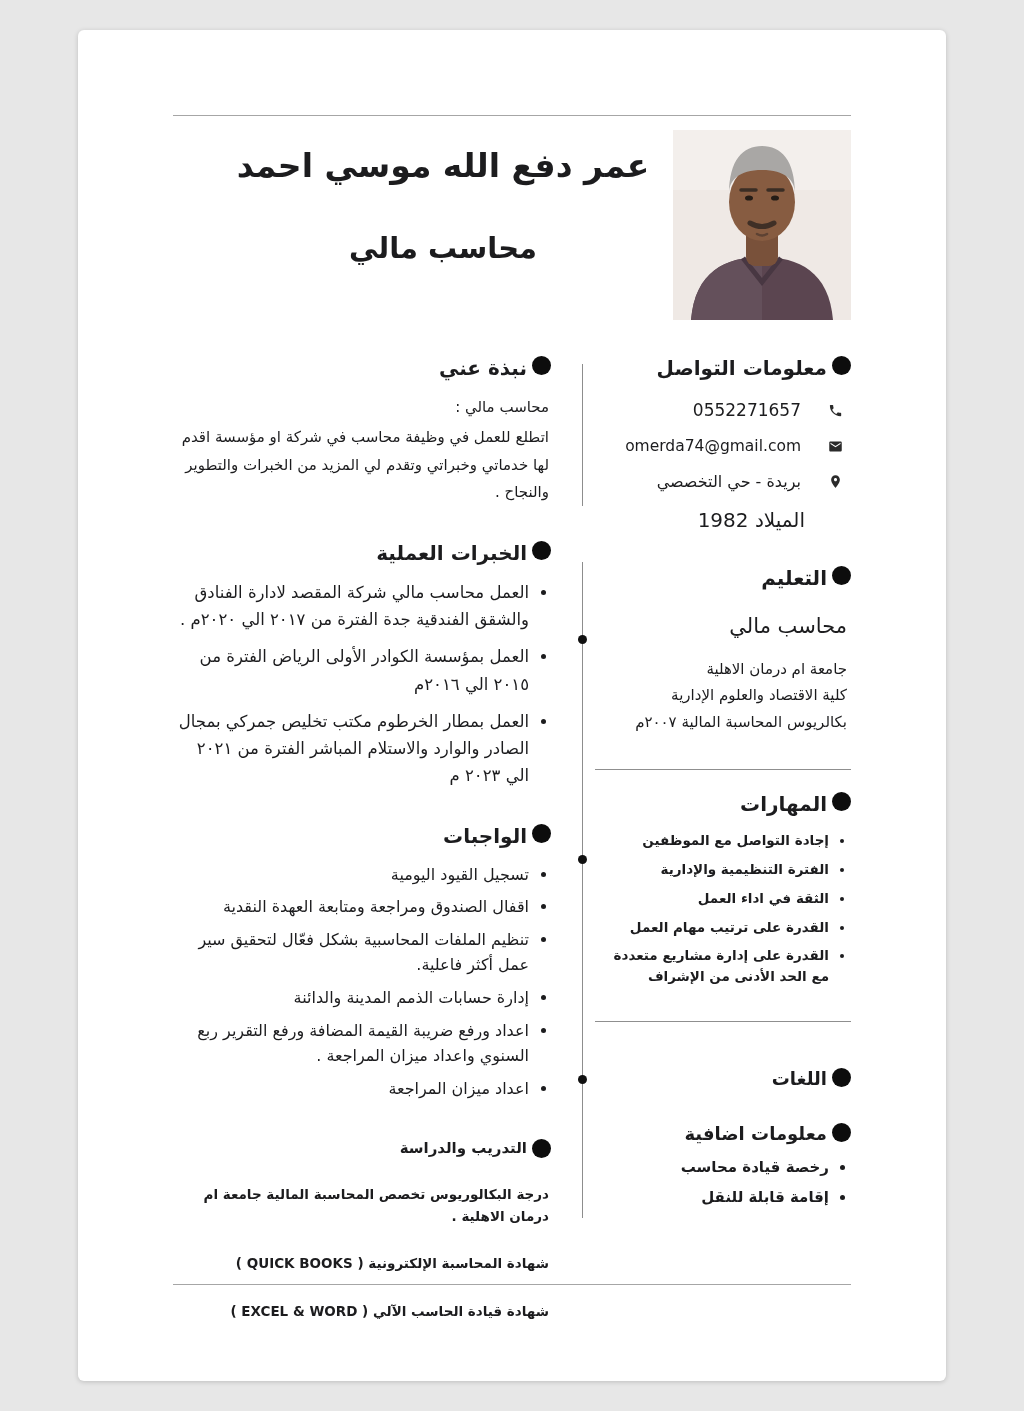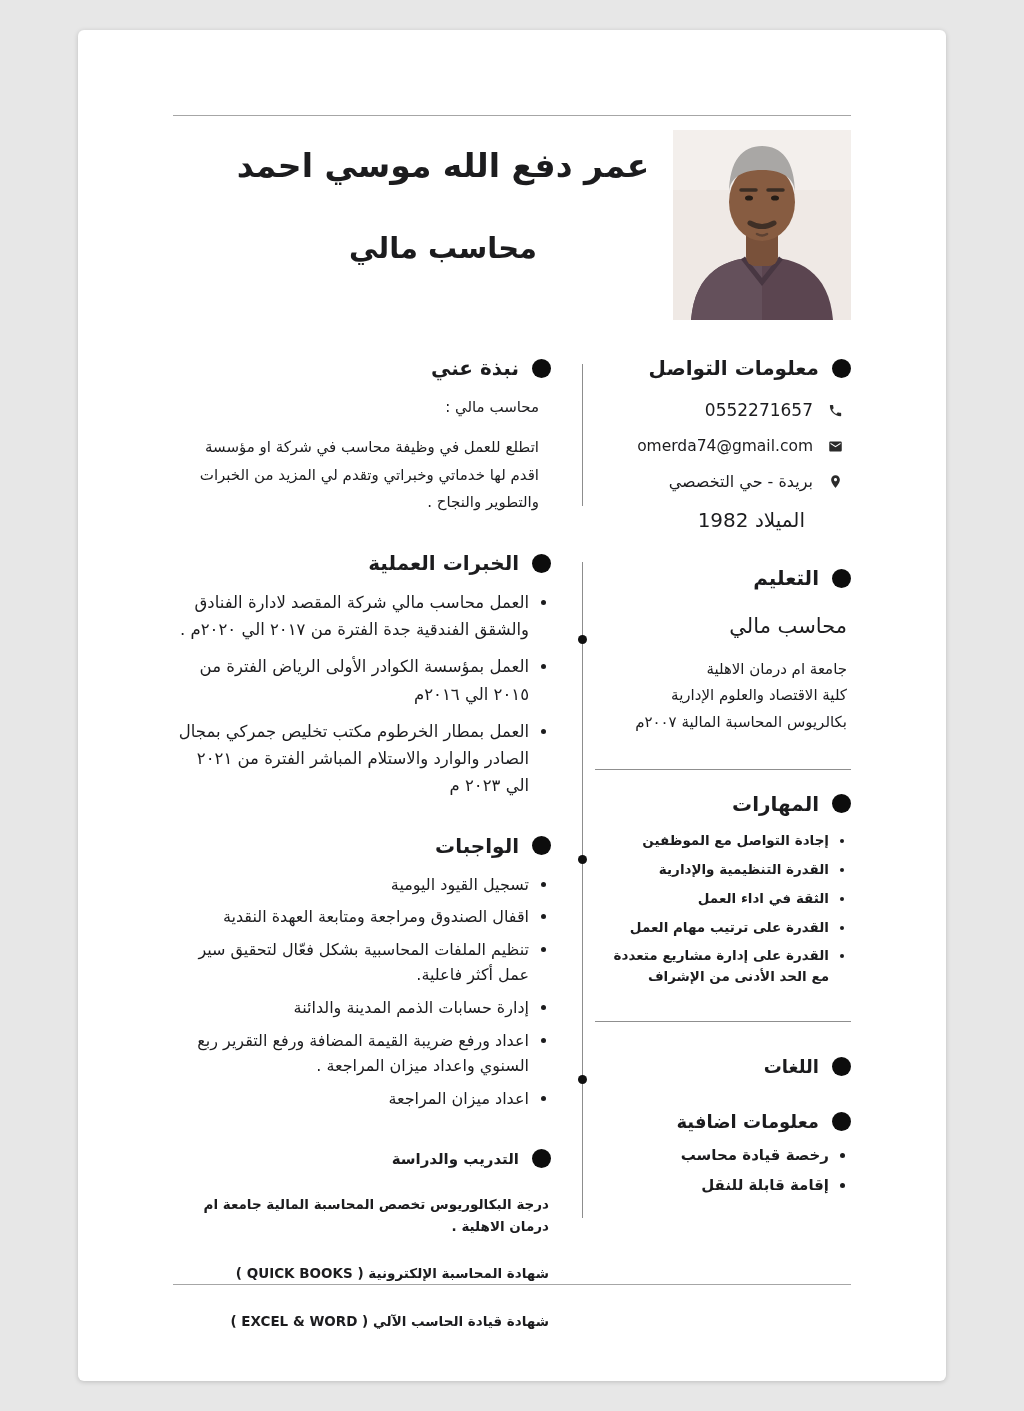--- a/index.html
+++ b/index.html
@@ -45,51 +45,51 @@
   .cols { display:flex; align-items:stretch; margin-top:36px; height:900px; }
   .sidebar { flex:0 0 256px; }
   .divider { flex:0 0 26px; display:flex; flex-direction:column; align-items:center; }
   .seg { width:1px; background:#8d8d8d; }
   .seg-a { height:142px; margin-top:8px; }
   .seg-b { flex:1; margin-top:56px; margin-bottom:38px; position:relative; }
   .ddot { position:absolute; left:-4px; width:9px; height:9px; border-radius:50%; background:#101010; }
   .main { flex:1; padding-right:18px; padding-left:4px; }
 
   
-  .sec-head { display:flex; align-items:center; gap:13px; font-weight:bold; font-size:20px; }
+  .sec-head { display:flex; align-items:flex-start; gap:5px; font-weight:bold; font-size:20px; }
   .sec-head .dot { flex:0 0 auto; width:19px; height:19px; border-radius:50%; background:#0d0d0d; }
   .sec-head.small { font-size:15px; }
   .sec-head.mid { font-size:18px; }
 
   
   .contact-rows { margin-top:20px; padding-right:8px; }
-  .c-row { display:flex; align-items:center; gap:15px; margin:0 0 17px 0; font-size:16px; }
+  .c-row { display:flex; align-items:center; gap:27px; margin:0 0 17px 0; font-size:16px; }
   .c-row .ic { flex:0 0 auto; width:15px; height:15px; fill:#2b2b2b; }
   .c-row.phone { font-size:17px; }
   .c-row.email { font-size:15.5px; }
   .c-row.birth { padding-right:38px; font-size:20px; }
   .ltr { direction:ltr; unicode-bidi:embed; }
 
   .edu-degree { font-size:21px; margin:24px 4px 18px 0; }
   .edu-line { font-size:15px; line-height:1.75; margin:0 4px; }
   .side-rule { height:1px; border:none; background:#8f8f8f; margin:26px 0 22px 0; }
 
   ul.blist { margin:14px 0 0 0; padding:0 22px 0 0; }
   ul.blist li { margin-bottom:8px; }
   .skills ul.blist { font-size:13.5px; font-weight:bold; line-height:1.55; }
   .langs  ul.blist { font-size:15px;  font-weight:bold; }
   .langs  ul.blist li { margin-bottom:12px; }
   .extra  ul.blist { font-size:15px;  font-weight:bold; }
   .extra  ul.blist li { margin-bottom:12px; }
-  .langs { margin-top:34px; }
+  .langs { margin-top:46px; }
   .extra { margin-top:18px; }
 
   
   section.block { margin-bottom:34px; }
-  .about p { margin:12px; font-size:15px; line-height:1.85; text-align:right; }
+  .about p { margin:2px; font-size:15px; line-height:1.85; text-align:right; }
   .about .lead { margin-top:14px; }
   .about { margin-bottom:44px; }
   .exp ul.blist { font-size:16.5px; line-height:1.65; }
   .exp ul.blist li { margin-bottom:10px; }
   .duties ul.blist { font-size:16px; line-height:1.6; }
   .duties ul.blist li { margin-bottom:7px; }
   .training { padding-top:4px; }
   .training .t-line { font-size:13.5px; font-weight:bold; margin:26px 2px 0 0; line-height:1.6; }
 </style>
 </head>
@@ -172,21 +172,21 @@
 
         <hr class="side-rule">
 
         <section class="block skills">
           <div class="sec-head">
             <span class="dot"></span>
             <span>المهارات</span>
           </div>
           <ul class="blist">
             <li>إجادة التواصل مع الموظفين</li>
-            <li>القدرة التنظيمية والإدارية</li>
+            <li>الفترة التنظيمية والإدارية</li>
             <li>الثقة في اداء العمل</li>
             <li>القدرة على ترتيب مهام العمل</li>
             <li>القدرة على إدارة مشاريع متعددة مع الحد الأدنى من الإشراف</li>
           </ul>
         </section>
 
         <hr class="side-rule">
 
         <section class="block langs">
           <div class="sec-head mid">

